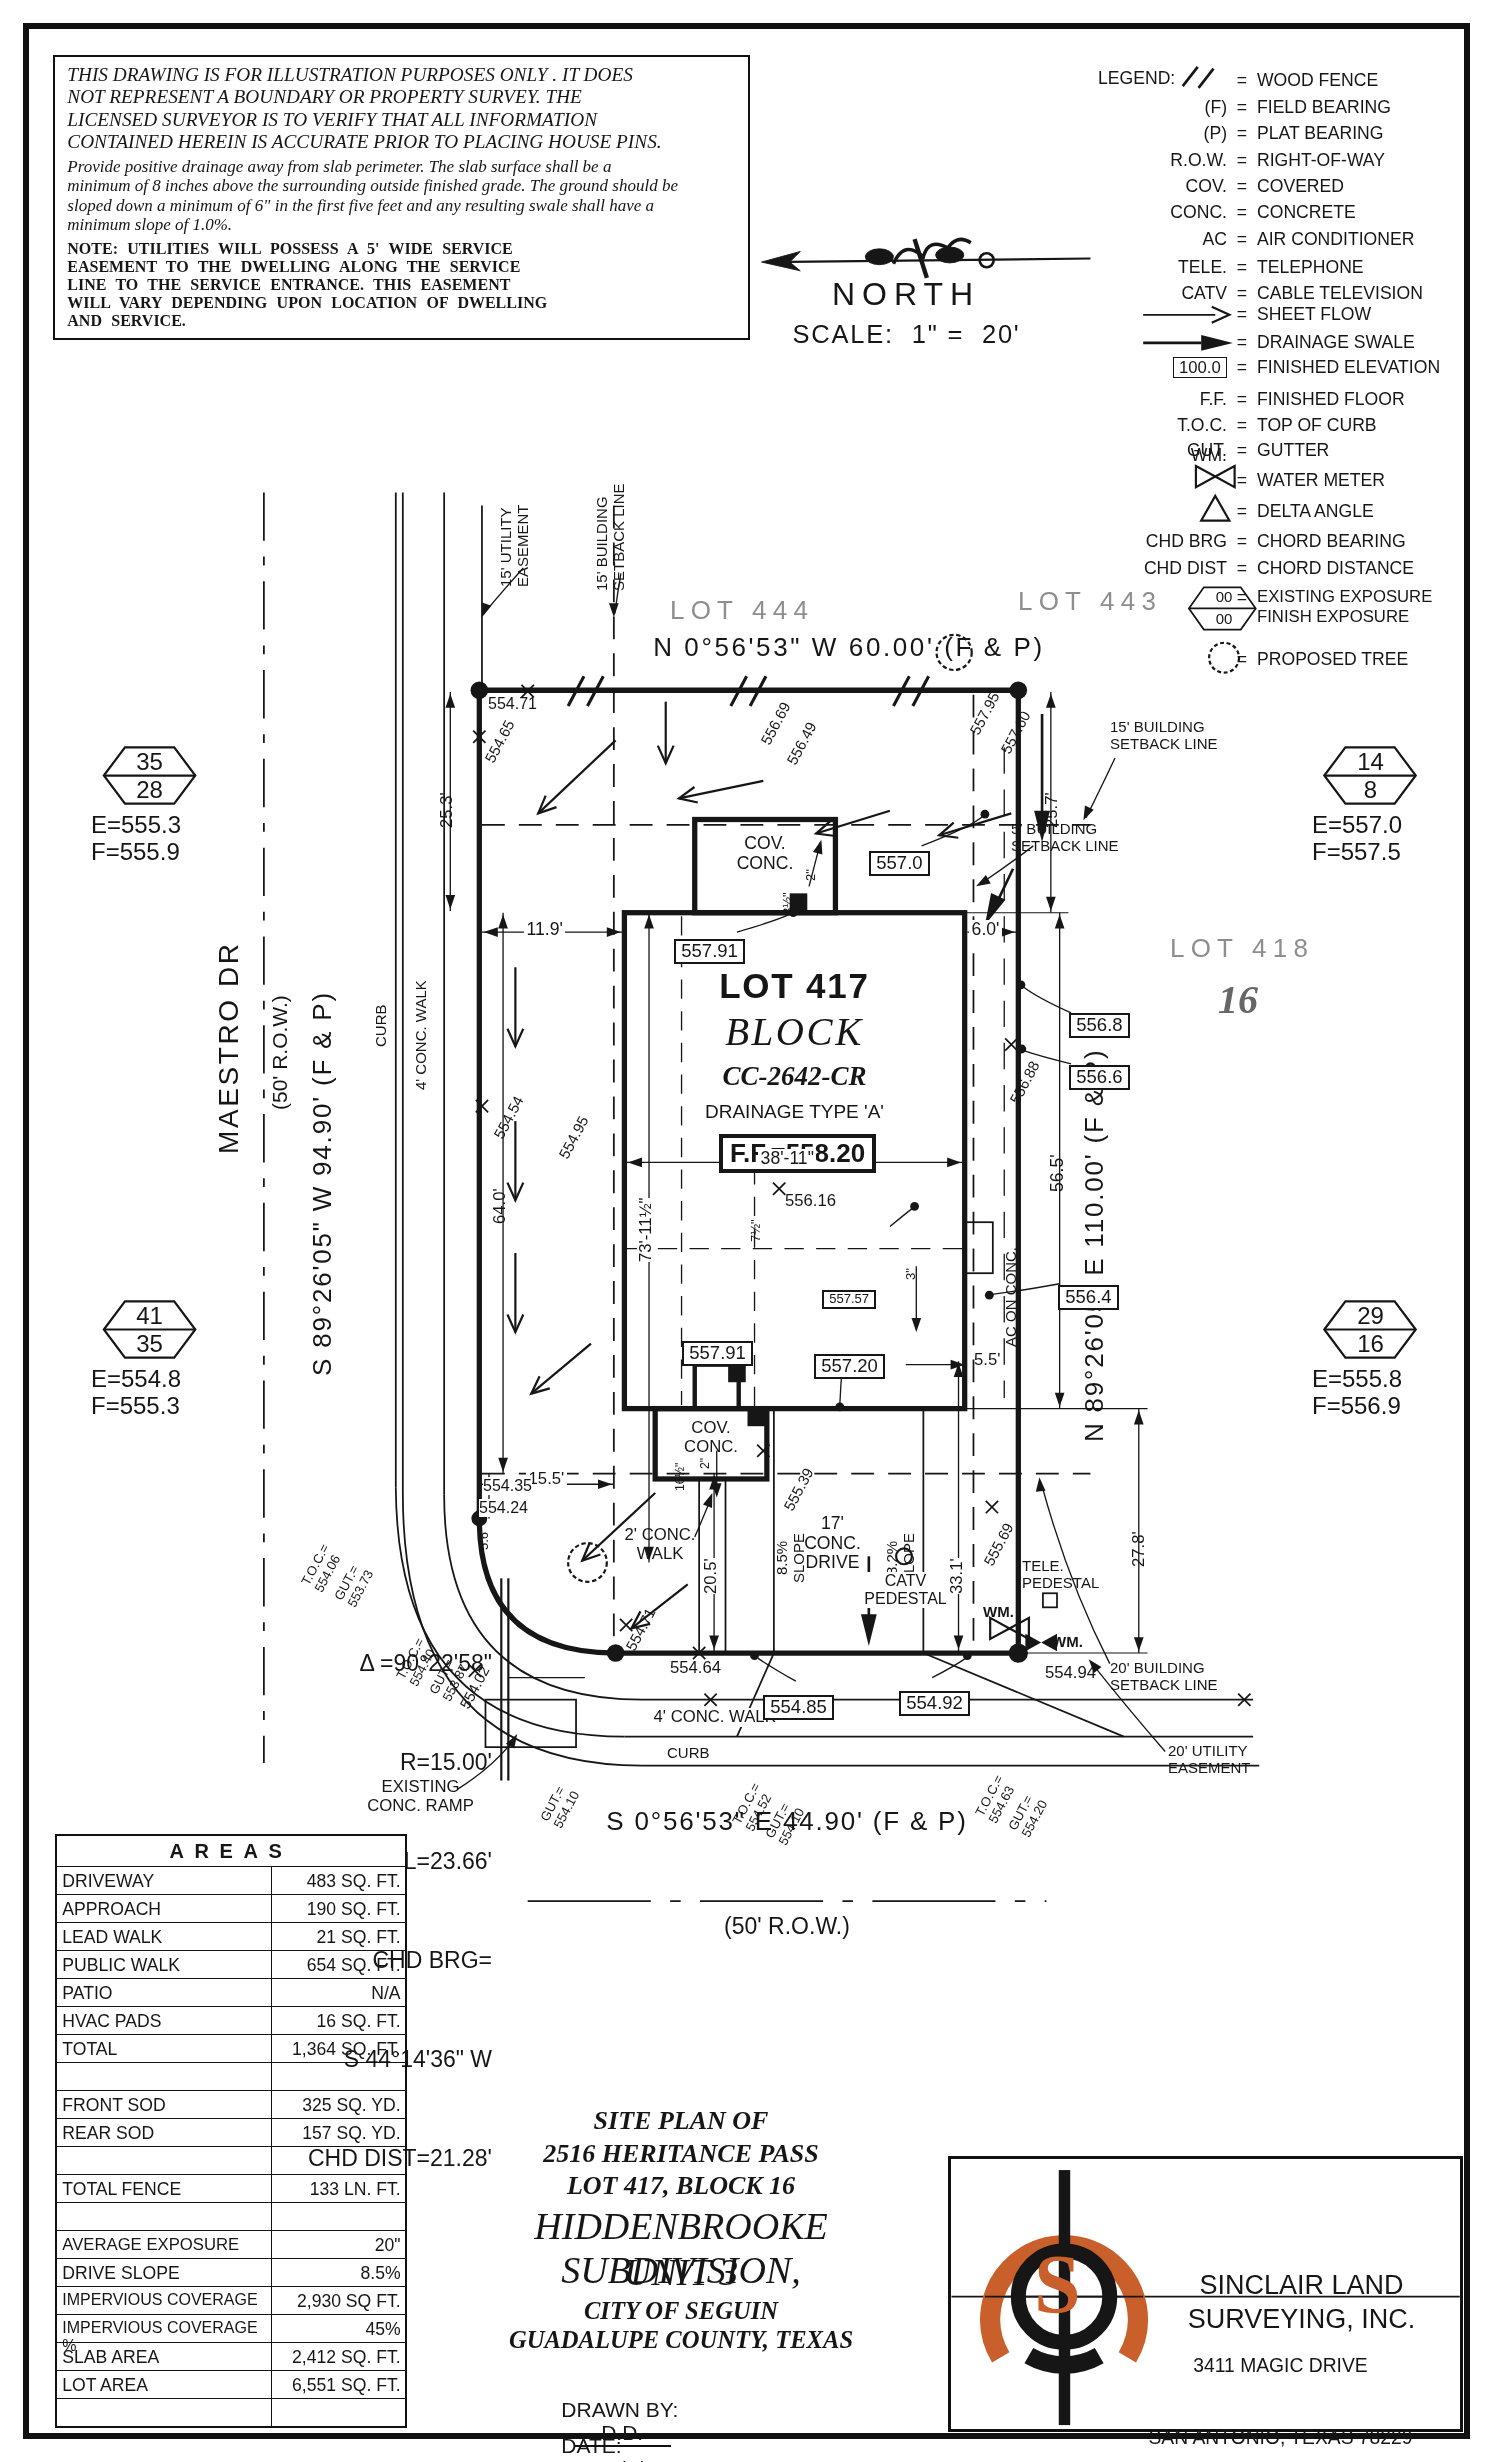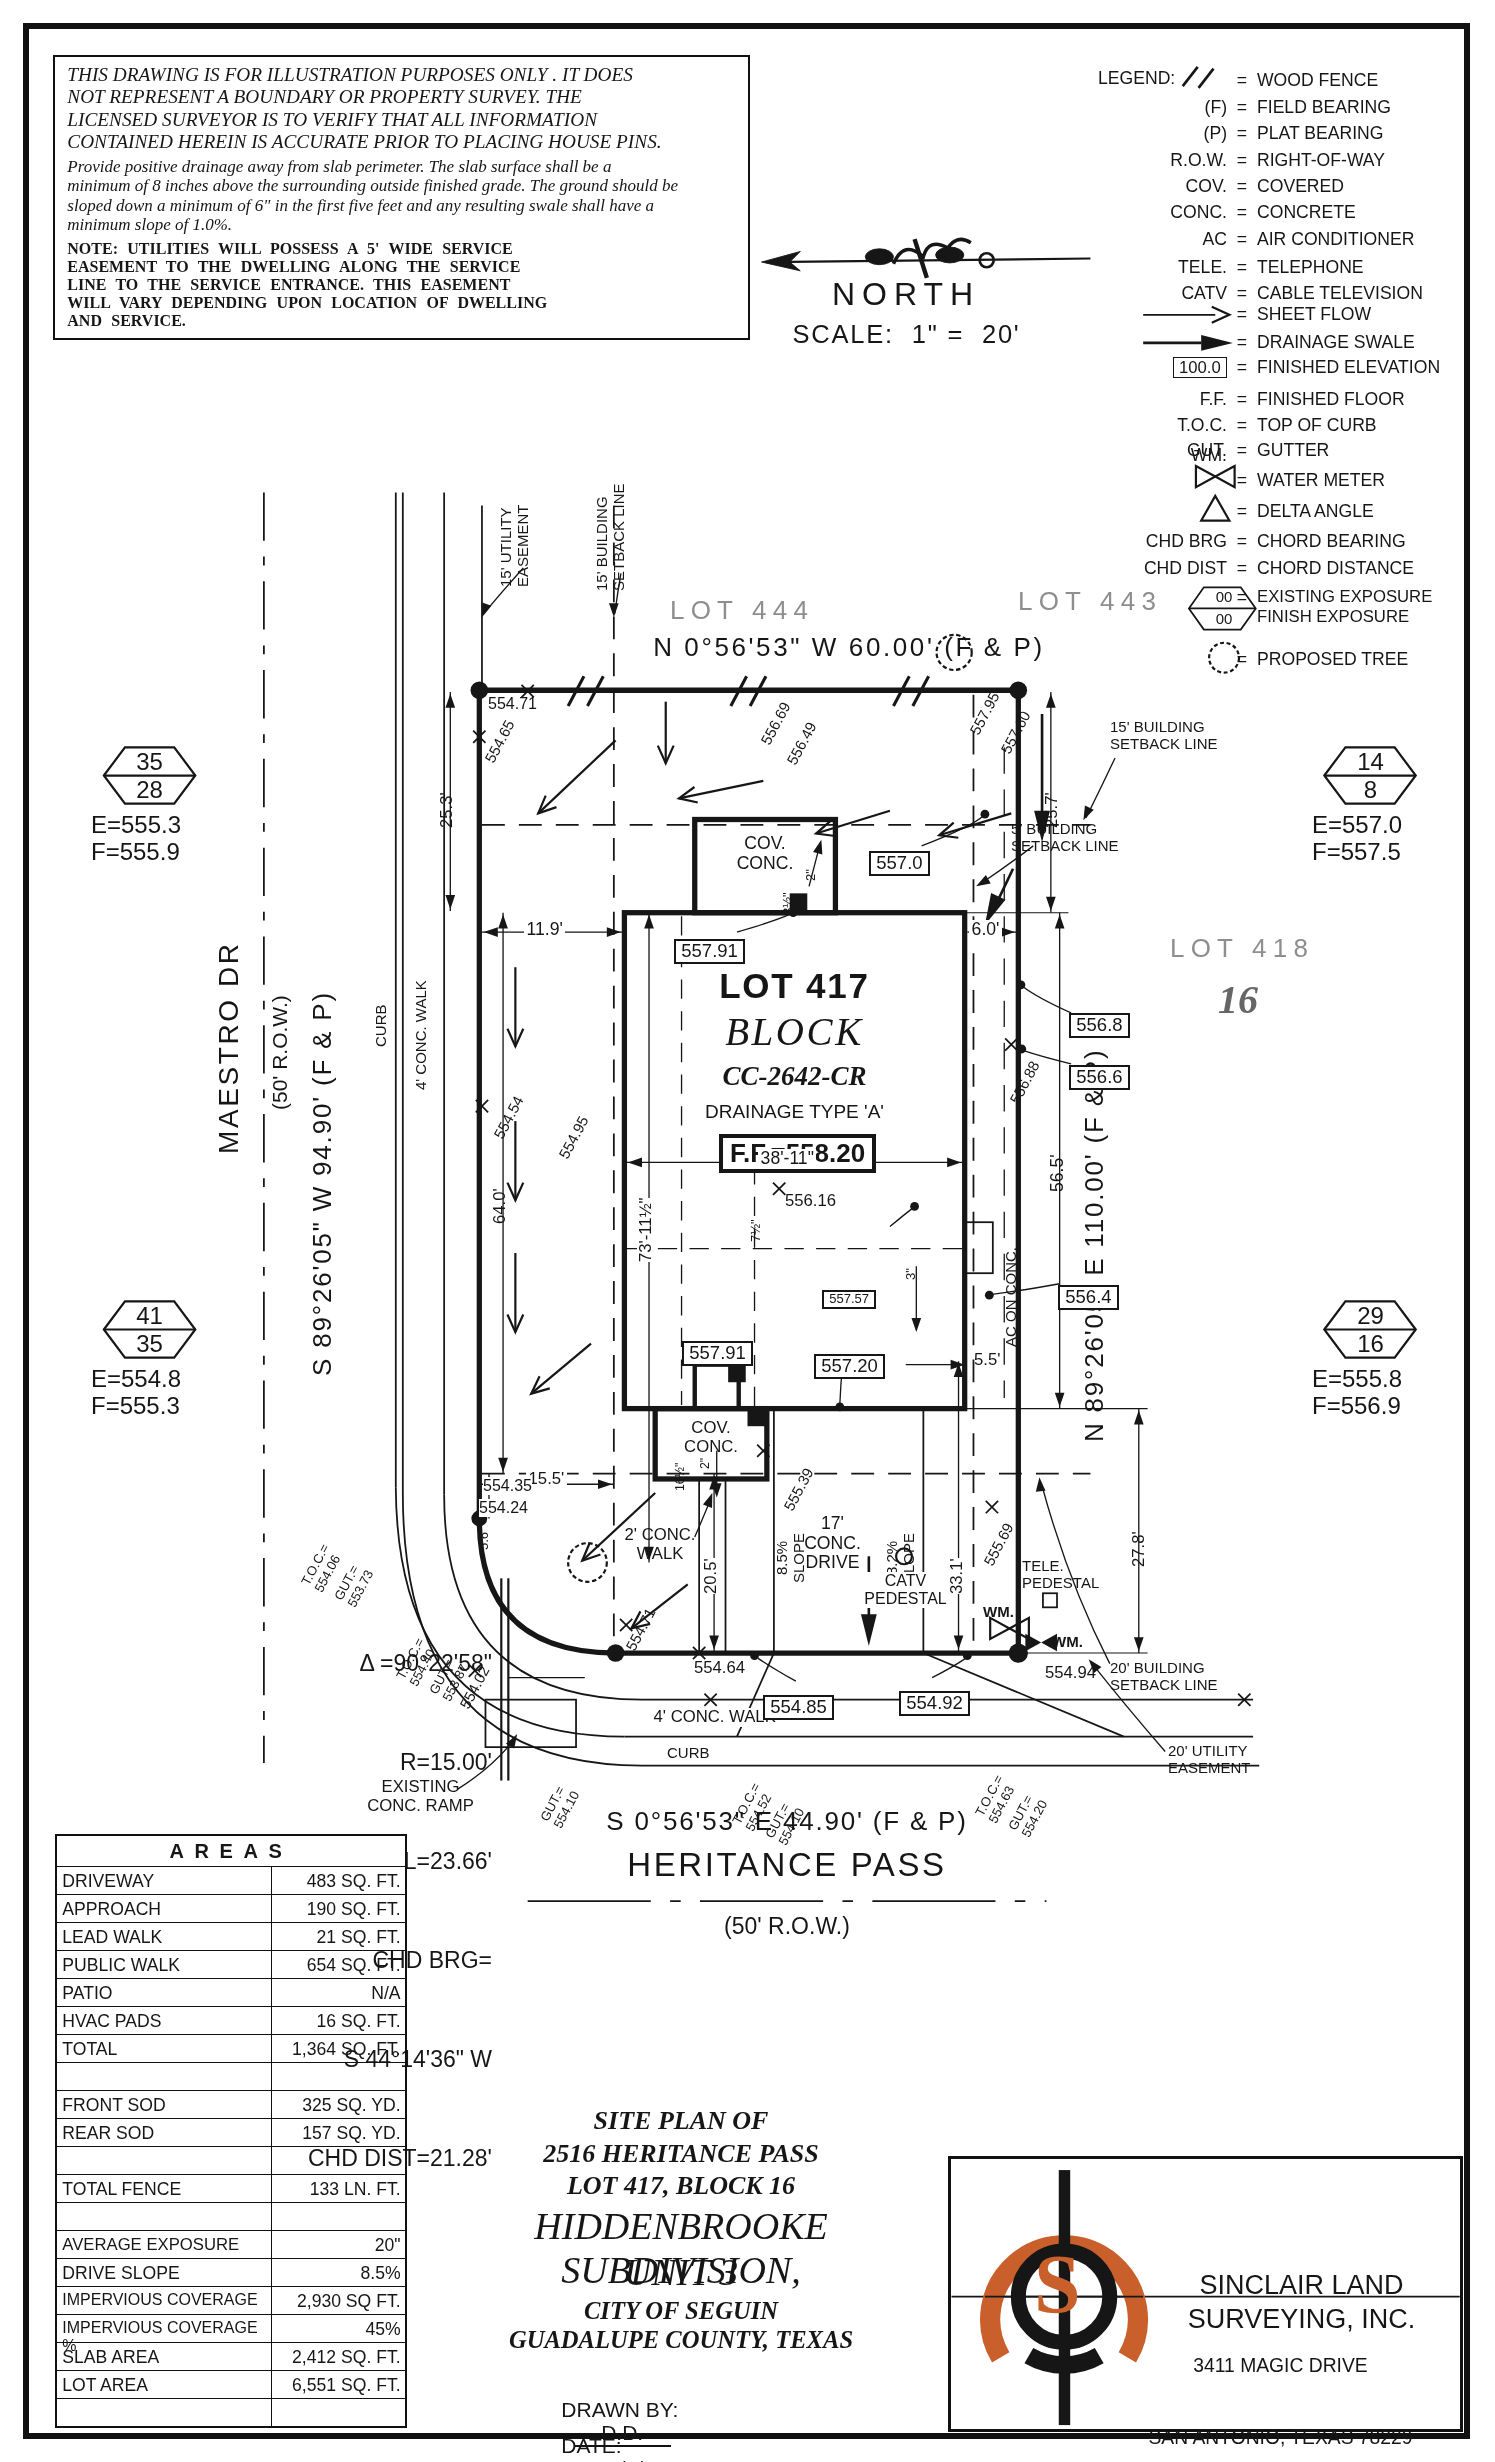--- a/index.html
+++ b/index.html
@@ -378,21 +378,20 @@
   <div class="lb gray" style="left:670px;top:596px;font-size:26px;letter-spacing:6.2px;">LOT 444</div>
   <div class="lb gray" style="left:1018px;top:587px;font-size:26px;letter-spacing:6.2px;">LOT 443</div>
   <div class="lb gray" style="left:1170px;top:934px;font-size:26px;letter-spacing:6.2px;">LOT 418</div>
   <div class="lb serifit" style="left:1218px;top:978px;font-size:40px;font-weight:bold;color:#666;">16</div>
   <div class="lb ctr" style="left:519px;top:633px;width:660px;font-size:26px;letter-spacing:2.6px;">N 0°56'53" W 60.00' (F &amp; P)</div>
   <div class="lb r90" style="left:308px;top:1376px;font-size:26px;letter-spacing:1.8px;">S 89°26'05" W 94.90' (F &amp; P)</div>
   <div class="lb r90" style="left:1080px;top:1442px;font-size:26px;letter-spacing:1.8px;">N 89°26'05" E 110.00' (F &amp; P)</div>
   <div class="lb ctr" style="left:523px;top:1807px;width:528px;font-size:26px;letter-spacing:1.8px;">S 0°56'53" E 44.90' (F &amp; P)</div>
   <div class="lb r90" style="left:213px;top:1154px;font-size:28px;letter-spacing:2.6px;">MAESTRO DR</div>
   <div class="lb r90" style="left:268px;top:1110px;font-size:21px;">(50' R.O.W.)</div>
-  <div class="lb ctr" style="left:576px;top:1847px;width:422px;font-size:33px;letter-spacing:2.6px;">HERITANCE PASS</div>
   <div class="lb ctr" style="left:576px;top:1914px;width:422px;font-size:23px;">(50' R.O.W.)</div>
 
   <div class="lb ctr" style="left:689px;top:966px;width:211px;font-size:35px;font-weight:bold;letter-spacing:1.8px;">LOT 417</div>
   <div class="lb ctr serifit" style="left:689px;top:1010px;width:211px;font-size:39px;letter-spacing:2.6px;">BLOCK</div>
   <div class="lb ctr serifit" style="left:689px;top:1061px;width:211px;font-size:27px;font-weight:bold;">CC-2642-CR</div>
   <div class="lb ctr" style="left:667px;top:1101px;width:255px;font-size:19px;">DRAINAGE TYPE 'A'</div>
   <div class="lb boxedthick" style="left:719px;top:1134px;font-size:26px;font-weight:bold;">F.F.=558.20</div>
   <div class="lb" style="left:785px;top:1192px;font-size:16.7px;">556.16</div>
 
   <div class="lb r90" style="left:498px;top:587px;font-size:15px;">15' UTILITY
@@ -464,21 +463,21 @@
   <div class="lb r60" style="left:998px;top:749px;font-size:15px;">557.60</div>
   <div class="lb r60" style="left:491px;top:1134px;font-size:15px;">554.54</div>
   <div class="lb r60" style="left:556px;top:1154px;font-size:15px;">554.95</div>
   <div class="lb r60" style="left:1007px;top:1099px;font-size:15px;">556.88</div>
   <div class="lb r60" style="left:781px;top:1506px;font-size:15px;">555.39</div>
   <div class="lb r60" style="left:981px;top:1561px;font-size:15px;">555.69</div>
   <div class="lb" style="left:483px;top:1477px;font-size:16px;background:#fff;">554.35</div>
   <div class="lb" style="left:479px;top:1499px;font-size:16px;background:#fff;">554.24</div>
   <div class="lb r60" style="left:623px;top:1646px;font-size:15px;">554.71</div>
   <div class="lb r60" style="left:457px;top:1704px;font-size:15px;">554.02</div>
-  <div class="lb" style="left:694px;top:1659px;font-size:16.7px;">554.64</div>
+  <div class="lb" style="left:670px;top:1659px;font-size:16.7px;">554.64</div>
   <div class="lb" style="left:1045px;top:1664px;font-size:16.7px;">554.94</div>
 
   <div class="lb boxed" style="left:869px;top:834px;font-size:18.5px;">557.0</div>
   <div class="lb boxed" style="left:674px;top:922px;font-size:18.5px;">557.91</div>
   <div class="lb boxed" style="left:1069px;top:996px;font-size:18.5px;">556.8</div>
   <div class="lb boxed" style="left:1069px;top:1048px;font-size:18.5px;">556.6</div>
   <div class="lb boxed" style="left:822px;top:1273px;font-size:13px;text-align:center;">557.57</div>
   <div class="lb boxed" style="left:1058px;top:1268px;font-size:18.5px;">556.4</div>
   <div class="lb boxed" style="left:682px;top:1324px;font-size:18.5px;">557.91</div>
   <div class="lb boxed" style="left:814px;top:1337px;font-size:18.5px;">557.20</div>

